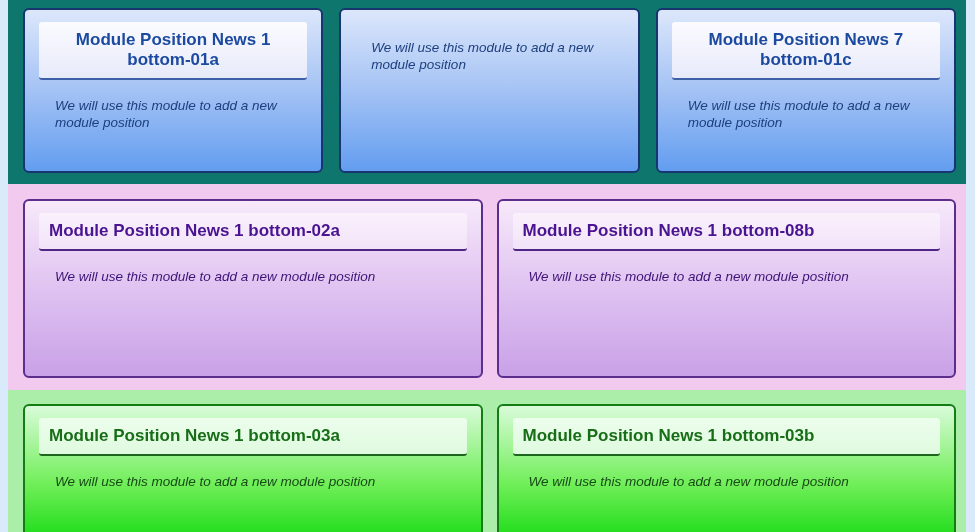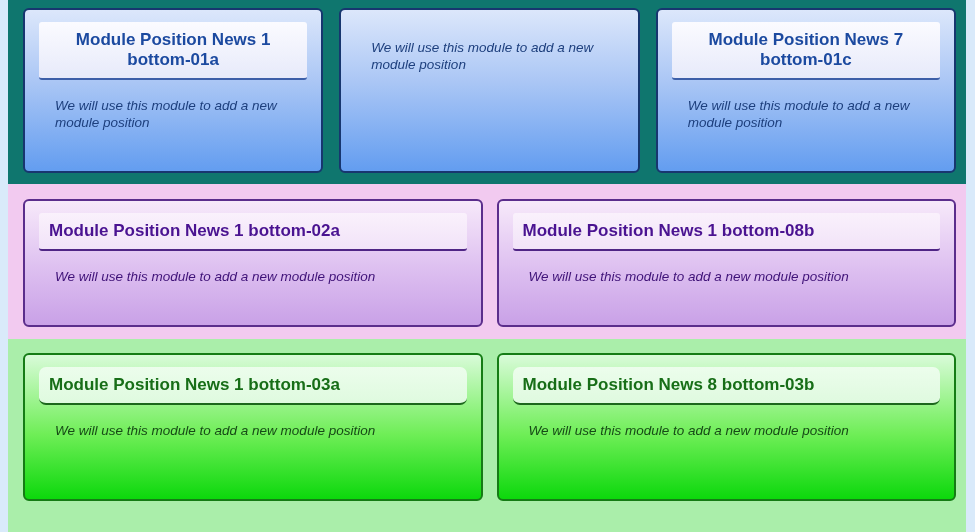--- a/index.html
+++ b/index.html
@@ -44,21 +44,21 @@
     border: 2px solid;
     padding: 12px 14px;
     overflow: hidden;
   }
   .row-blue .box {
     height: 165px;
     background: linear-gradient(180deg, #dce7fb 0%, #aac6f5 45%, #639df0 100%);
     border-color: #17366f;
   }
   .row-purple .box {
-    height: 128px;
+    height: 179px;
     background: linear-gradient(180deg, #f7e9fa 0%, #ddbff0 55%, #c9a1e7 100%);
     border-color: #5b2d8c;
   }
   .row-green .box {
     height: 148px;
     background: linear-gradient(180deg, #d9fbd9 0%, #6fee57 55%, #0cd80c 100%);
     border-color: #157c15;
   }
   .box-header {
     padding: 8px 10px;
@@ -71,21 +71,20 @@
   }
   .row-purple .box-header {
     background: linear-gradient(180deg, #faf1fc 0%, #f1e3f8 100%);
     border-bottom: 2px solid #4f2585;
     text-align: left;
   }
   .row-green .box-header {
     background: linear-gradient(180deg, #ecfdec 0%, #dffadf 100%);
     border-bottom: 2px solid #1c671c;
     text-align: left;
-    border-radius: 7px;
   }
   .box-title {
     margin: 0;
     font-size: 17px;
     line-height: 20px;
     font-weight: bold;
   }
   .row-blue .box-title   { color: #1c4aa0; }
   .row-purple .box-title { color: #4a1391; }
   .row-green .box-title  { color: #176e17; }
@@ -139,19 +138,19 @@
 
   <section class="row row-green">
     <div class="box">
       <div class="box-header">
         <h3 class="box-title">Module Position News 1 bottom-03a</h3>
       </div>
       <p class="box-desc">We will use this module to add a new module position</p>
     </div>
     <div class="box">
       <div class="box-header">
-        <h3 class="box-title">Module Position News 8 bottom-03b</h3>
+        <h3 class="box-title">Module Position News 1 bottom-03b</h3>
       </div>
       <p class="box-desc">We will use this module to add a new module position</p>
     </div>
   </section>
 
 </div>
 
 </body></html>

